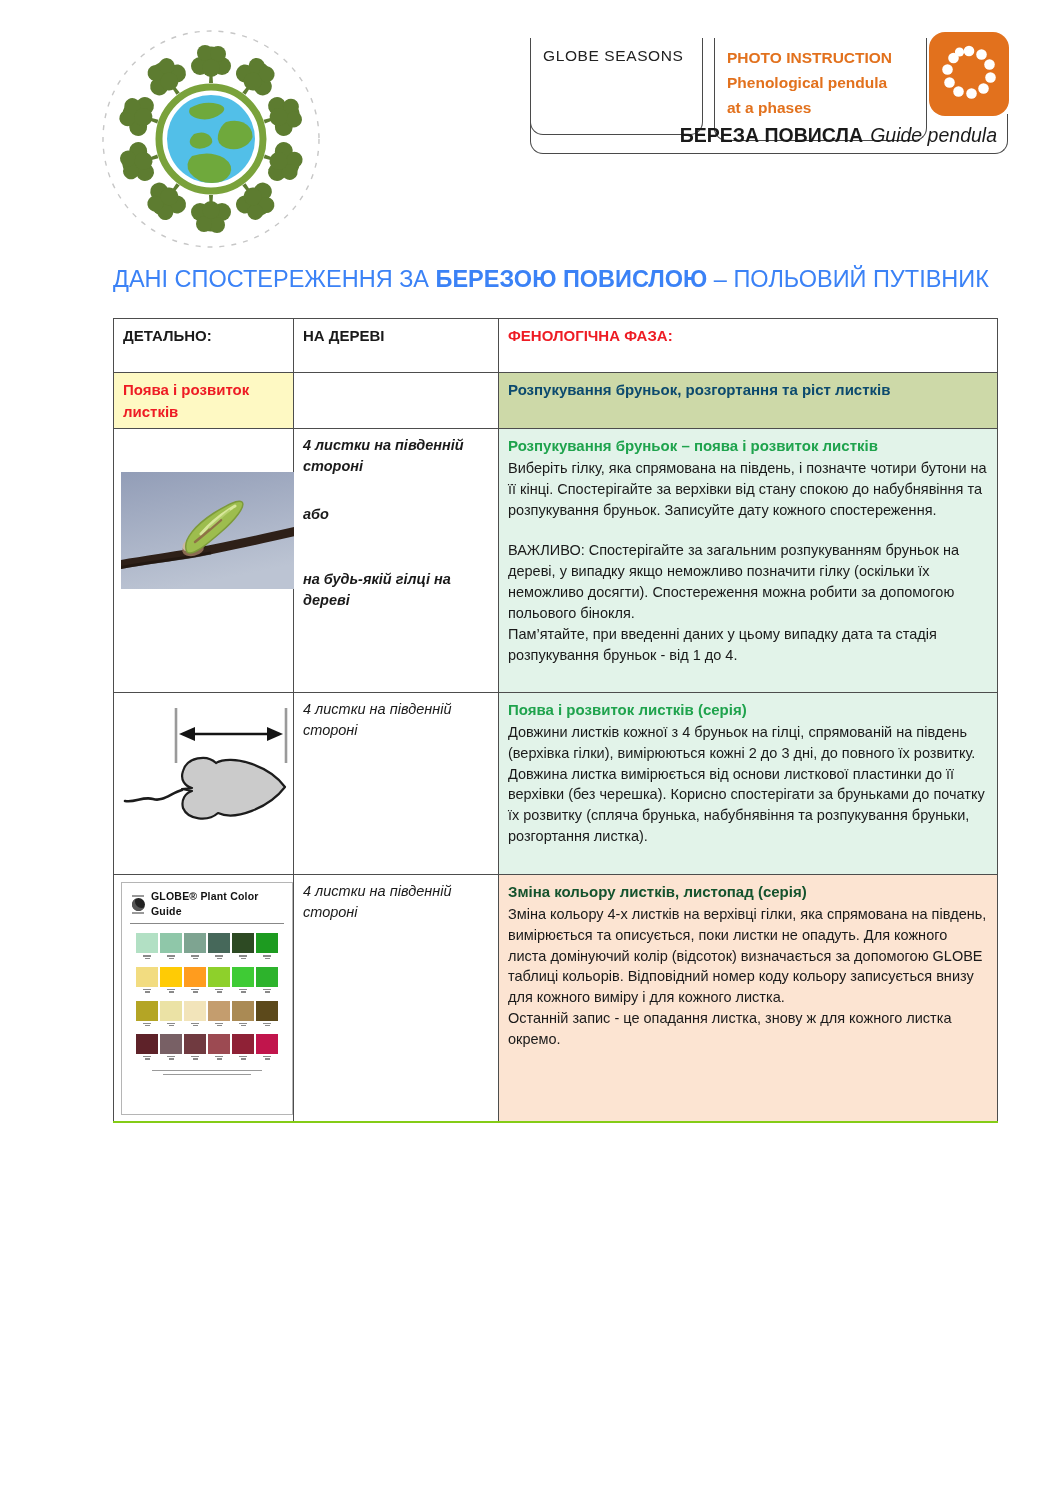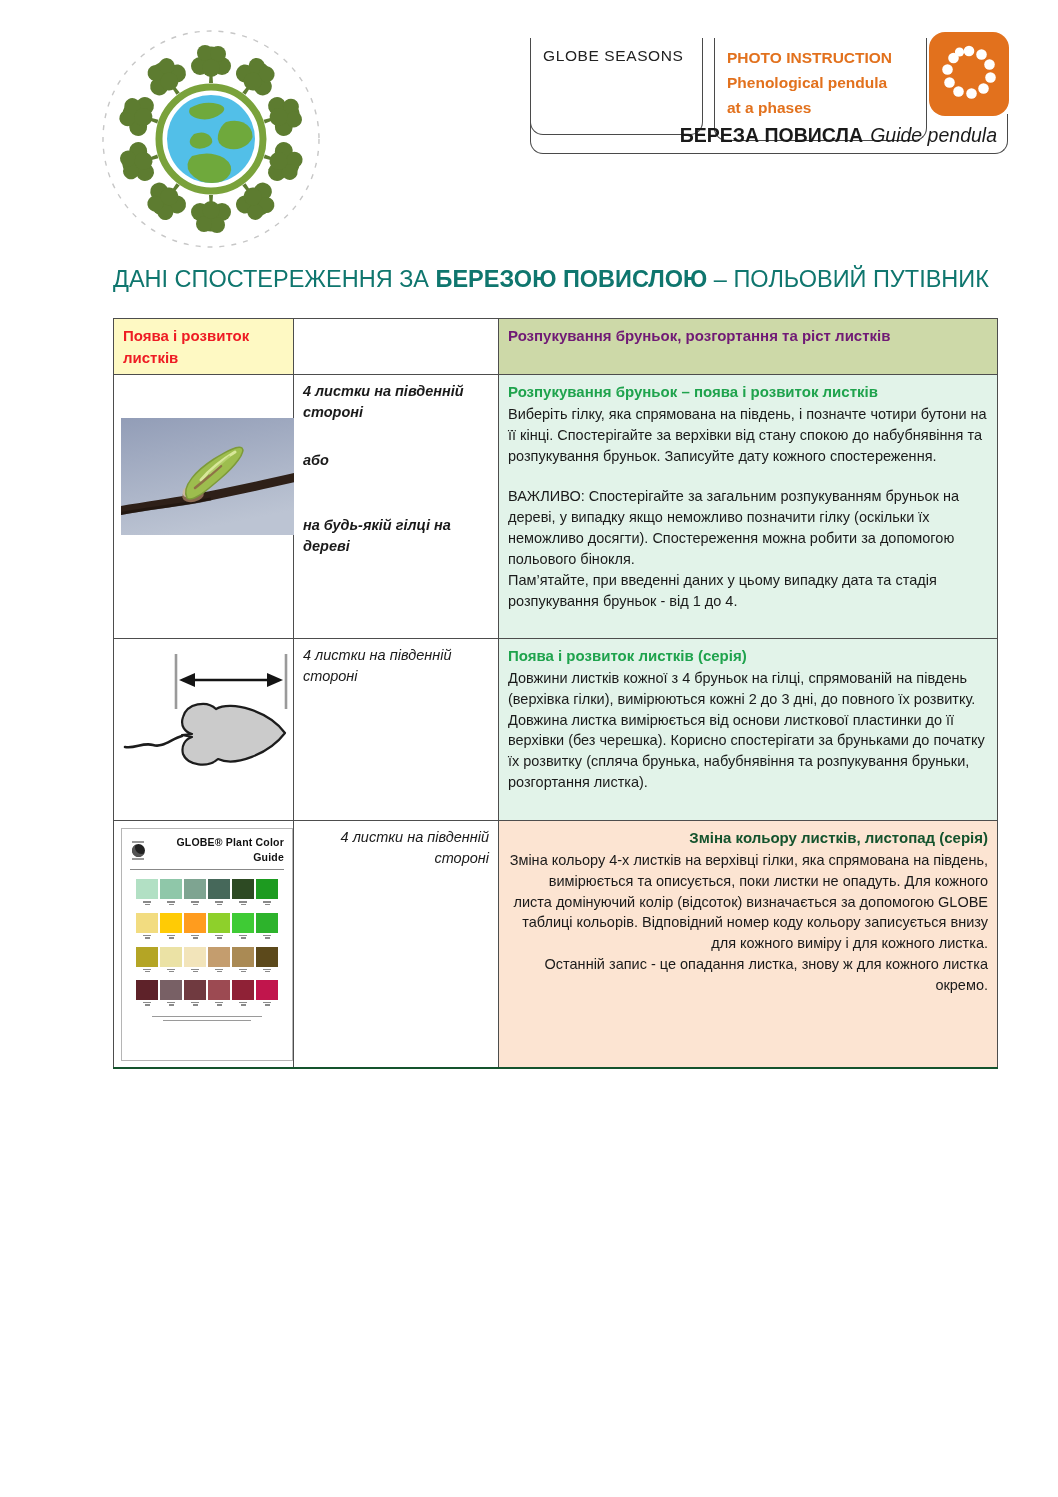--- a/index.html
+++ b/index.html
@@ -21,54 +21,54 @@
     font-size:15.5px; letter-spacing:.6px; color:#222; }
   .photo-instr-box { left:714px; top:38px; width:213px; height:103px; padding:8px 12px;
     color:#e2711d; font-weight:bold; font-size:15.5px; line-height:1.6; }
   .species-box { left:530px; top:114px; width:478px; height:40px;
     display:flex; align-items:flex-end; justify-content:flex-end; padding:0 10px 6px 0;
     font-size:19.5px; }
   .species-box .latin { font-style:italic; font-weight:normal; margin-left:7px; }
   .orange-logo { left:929px; top:32px; }
 
   
-  .doc-title { left:113px; top:266px; width:900px; font-size:23.5px; color:#0f766e;
+  .doc-title { left:113px; top:266px; width:900px; font-size:23.5px; color:#3b82f6;
     white-space:nowrap; }
   .doc-title b { font-weight:bold; }
 
   
   table.main { position:absolute; left:113px; top:318px; width:884px;
     border-collapse:collapse; table-layout:fixed; }
   table.main col.c1 { width:180px; }
   table.main col.c2 { width:205px; }
   table.main col.c3 { width:499px; }
   table.main th, table.main td {
     border:1px solid #4d4d4d; vertical-align:top; padding:6px 9px;
     font-size:14.5px; line-height:1.44; text-align:left;
   }
   tr.hdr th { height:54px; font-size:15px; font-weight:bold; background:#fff; }
   .red-txt { color:#ee1c24; }
   tr.band1 td { height:40px; font-weight:bold; font-size:15px; }
   td.gray-cell { background:#fef9c3; }
-  td.olive-cell { background:#cdd9a8; color:#701a75; }
+  td.olive-cell { background:#cdd9a8; color:#0c4a6e; }
   tr.band2 td { height:43px; font-weight:bold; font-size:15px; }
   td.rose-cell { background:#dcb1ab; color:#a93d28; }
   td.mint-cell { background:#e2f3e9; }
   td.peach-cell { background:#fce4d2; }
   .phase-head { font-weight:bold; font-size:15px; color:#1fa34d; margin-bottom:1px; }
   .phase-head.orange { color:#14532d; }
   td.row-bud { height:264px; }
   td.row-leaf { height:179px; }
   td.row-color { height:242px; }
   .gap { height:20px; }
   .ontree { font-size:15.5px; font-style:italic; }
   .ontree.bold { font-weight:bold; }
   .ontree .sp1 { margin-bottom:27px; }
   .ontree .sp2 { margin-bottom:44px; }
-  tr.last-row td { border-bottom:2px solid #14532d;text-align:right; }
+  tr.last-row td { border-bottom:2px solid #84cc16; }
 
   
   .bud-photo { margin:37px 0 0 -2px; display:block; }
   .leaf-draw { margin:4px 0 0 -4px; display:block; }
 
   
   .cg-card { width:172px; height:233px; margin:1px 0 0 -2px; background:#fff;
     border:1px solid #b5b5b5; padding:6px 8px 4px 8px; }
   .cg-head { display:flex; align-items:center; gap:5px; border-bottom:1px solid #888;
     padding-bottom:4px; }
@@ -167,20 +167,25 @@
 </div>
 
 <table class="main">
   <colgroup>
       <col class="c1">
       <col class="c2">
       <col class="c3">
     </colgroup>
 
   <tbody>
+      <tr class="hdr">
+    <th>ДЕТАЛЬНО:</th>
+    <th>НА ДЕРЕВІ</th>
+    <th class="red-txt">ФЕНОЛОГІЧНА ФАЗА:</th>
+  </tr>
 
   <tr class="band1">
     <td class="gray-cell red-txt">Поява і розвиток листків</td>
     <td></td>
     <td class="olive-cell">Розпукування бруньок, розгортання та ріст листків</td>
   </tr>
 
   <tr>
     <td class="row-bud">
 

